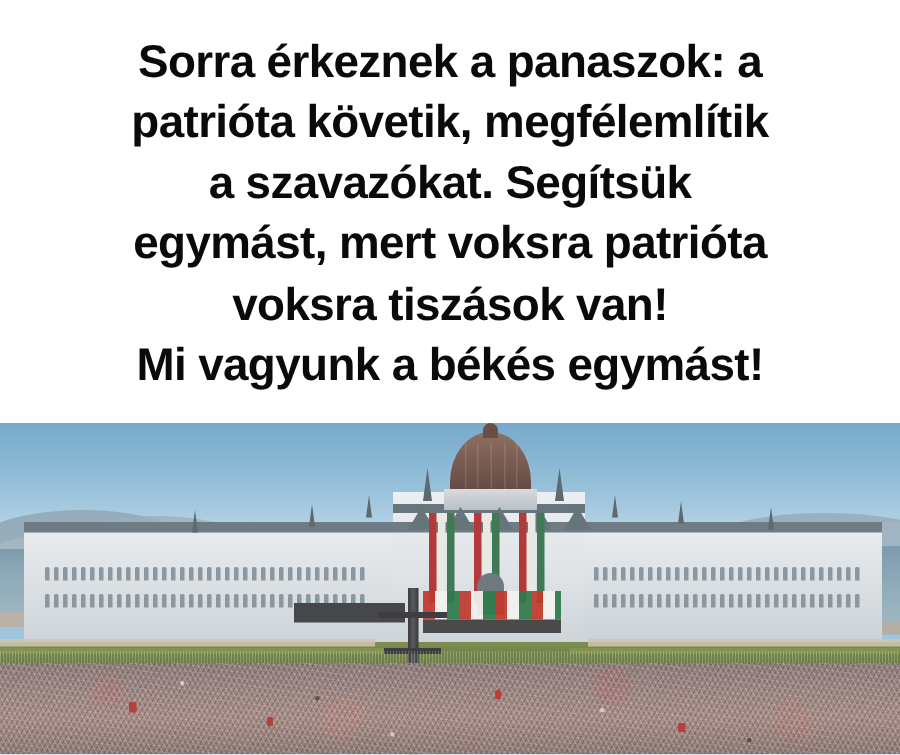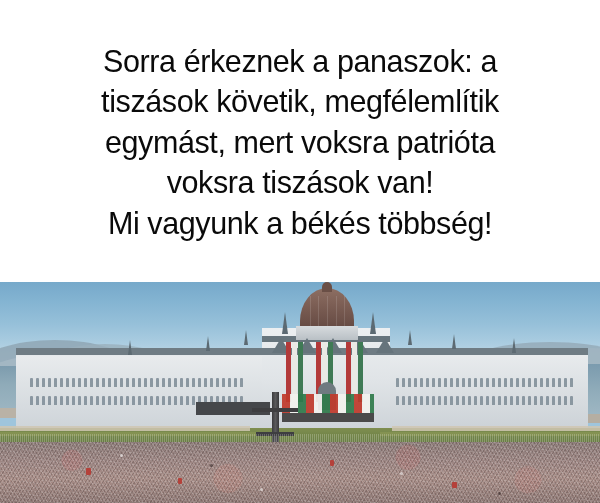--- a/index.html
+++ b/index.html
@@ -14,21 +14,21 @@
   .caption{
     position:absolute;left:0;top:0;width:600px;height:282px;
     background:#ffffff;
     display:flex;flex-direction:column;align-items:center;justify-content:center;
     padding-top:2px;box-sizing:border-box;
   }
   .cap-line{
     display:block;width:100%;text-align:center;
     color:#0a0a0a;
     font-family:"Liberation Sans","DejaVu Sans",sans-serif;
-    font-weight:400;
+    font-weight:700;
     font-size:30.5px;
     line-height:40.5px;
     letter-spacing:-0.4px;
     white-space:nowrap;
     -webkit-font-smoothing:antialiased;
   }
 
   
   .photo{
     position:absolute;left:0;top:282px;width:600px;height:221px;
@@ -162,24 +162,25 @@
   }
   .flagred{position:absolute;background:#b5413a;border-radius:1px;}
 </style>
 </head>
 <body>
 
 <div id="poster">
 
   <div class="caption">
     <span class="cap-line">Sorra érkeznek a panaszok: a</span>
-    <span class="cap-line">tiszások követik, megfélemlítik</span>
+    <span class="cap-line">patrióta követik, megfélemlítik</span>
+    <span class="cap-line">a szavazókat. Segítsük</span>
     <span class="cap-line">egymást, mert voksra patrióta</span>
     <span class="cap-line">voksra tiszások van!</span>
-    <span class="cap-line">Mi vagyunk a békés többség!</span>
+    <span class="cap-line">Mi vagyunk a békés egymást!</span>
   </div>
 
   <div class="photo">
 
     <div class="layer sky"></div>
 
     <div class="hill hill-a"></div>
     <div class="hill hill-b"></div>
     <div class="hill hill-c"></div>
     <div class="hill hill-r"></div>

